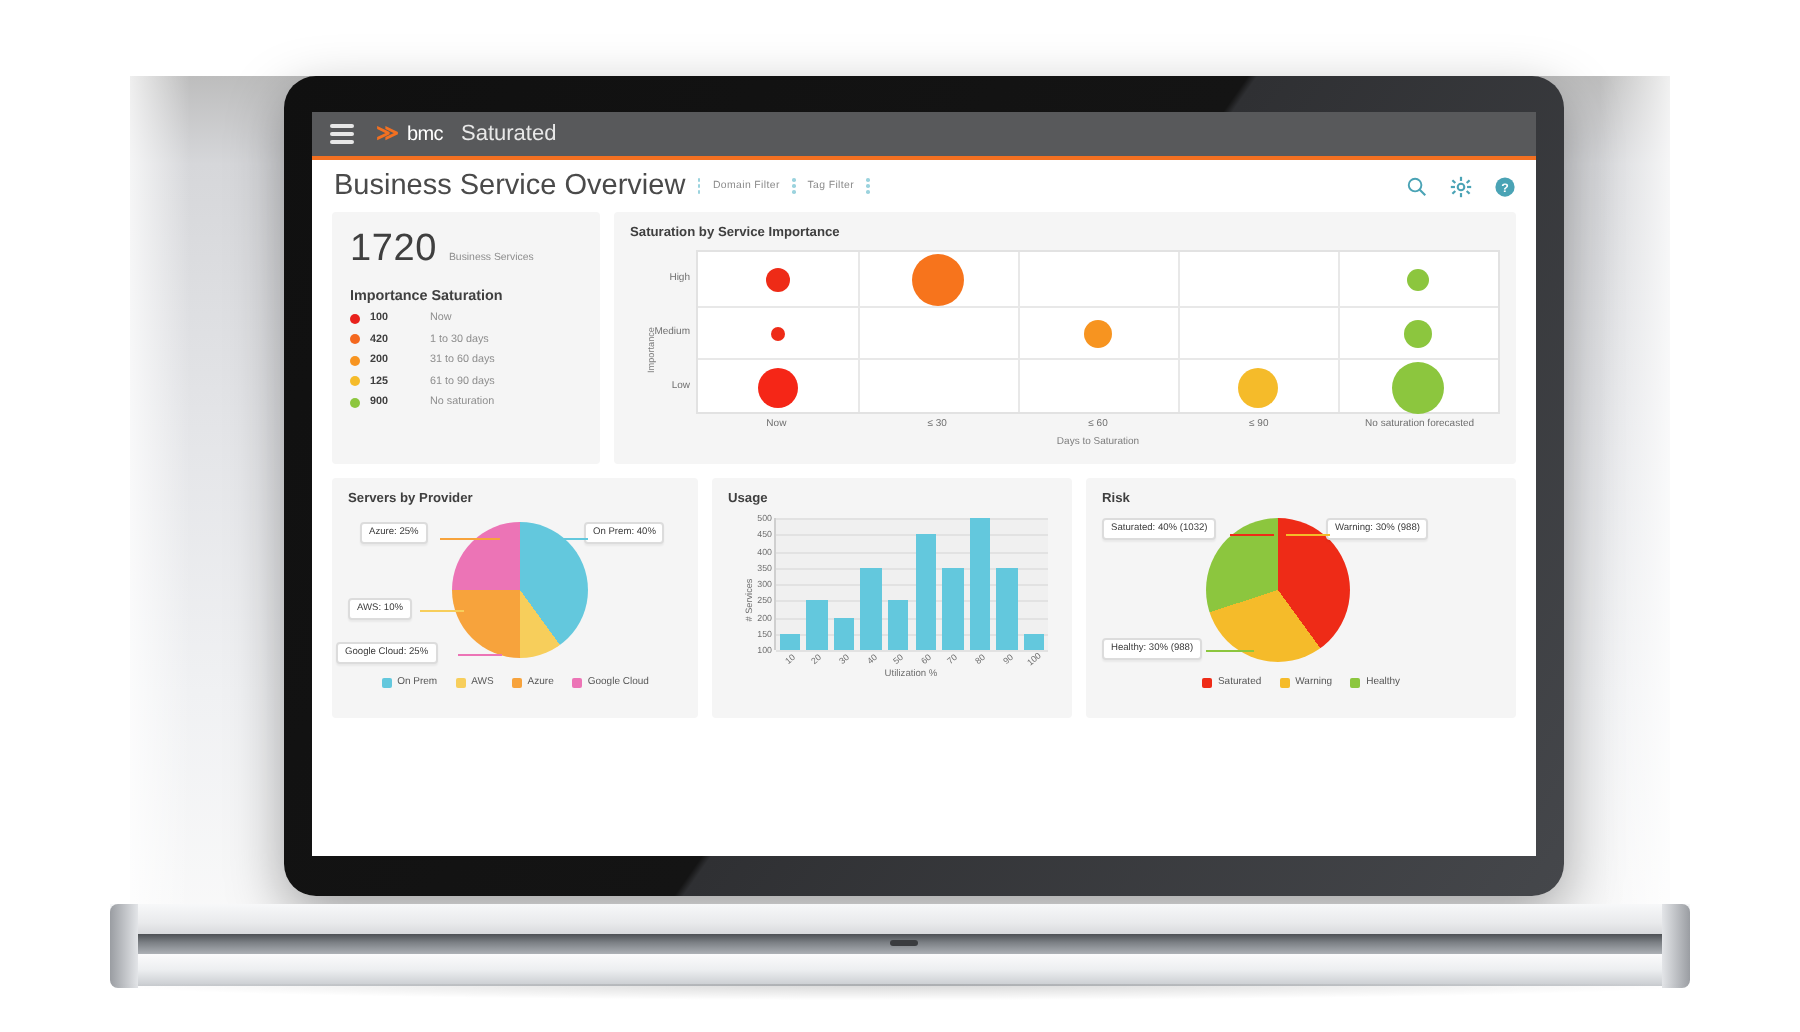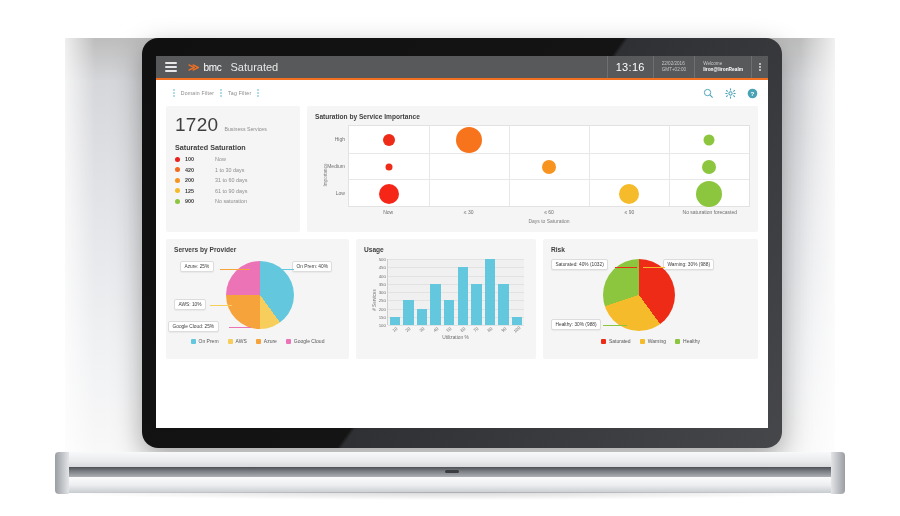--- a/index.html
+++ b/index.html
@@ -140,42 +140,25 @@
         <div class="hamb">
             <i></i>
             <i></i>
             <i></i>
           </div>
         <div class="brand">
           <span class="bmc-mark">≫</span>
           <span class="bmc-word">bmc</span>
           <span class="ts-word">Saturated</span>
         </div>
-        <div class="appbar-right">
-          <div class="ab-cell">
-            <span class="ab-time">13:16</span>
-          </div>
-          <div class="ab-cell">
-            <span class="ab-s1">22/02/2016</span>
-            <span class="ab-s2">GMT+02:00</span>
-          </div>
-          <div class="ab-cell">
-            <span class="ab-w1">Welcome</span>
-            <span class="ab-w2">liron@lironRealm</span>
-          </div>
-          <div class="ab-kebab">
-              <i></i>
-              <i></i>
-              <i></i>
-            </div>
-        </div>
       </div>
       <div class="appbar-accent"></div>
 
       <div class="titlerow">
+        <span class="ptitle">Business Service Overview</span>
         <span class="kebab">
             <i></i>
             <i></i>
             <i></i>
           </span>
         <span class="filt">Domain Filter</span>
         <span class="kebab">
             <i></i>
             <i></i>
             <i></i>
@@ -219,21 +202,21 @@
 
       <div class="canvas">
 
         <div class="row1">
 
           <div class="card kpi">
             <div class="kpi-head">
               <span class="kpi-num">1720</span>
               <span class="kpi-sub">Business Services</span>
             </div>
-            <div class="kpi-t">Saturated Saturation</div>
+            <div class="kpi-t">Importance Saturation</div>
             <div id="kpi-legend">
                 <div class="leg-row">
                   <span class="dot" style="background:#e8211c"></span>
                   <span class="leg-val">100</span>
                   <span class="leg-lab">Now</span>
                 </div>
                 <div class="leg-row">
                   <span class="dot" style="background:#f4681f"></span>
                   <span class="leg-val">420</span>
                   <span class="leg-lab">1 to 30 days</span>

